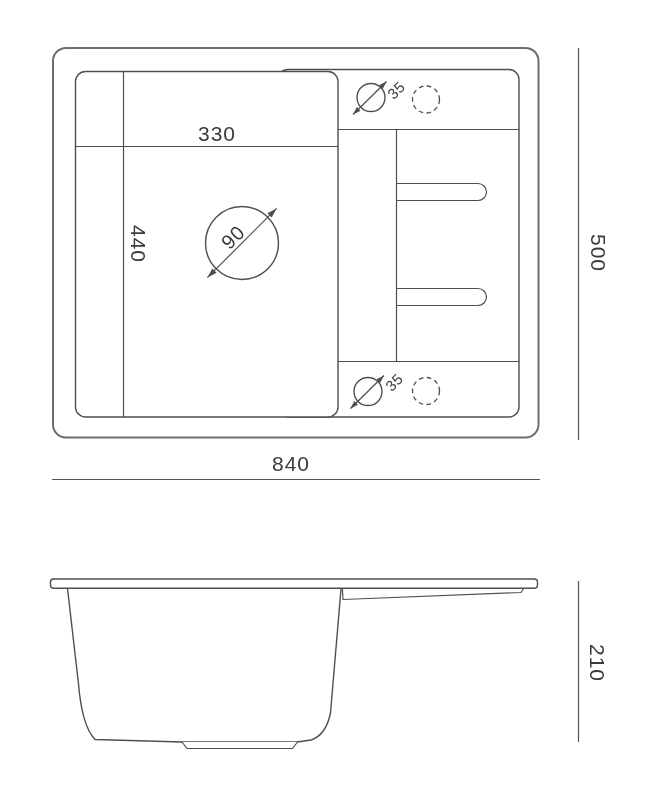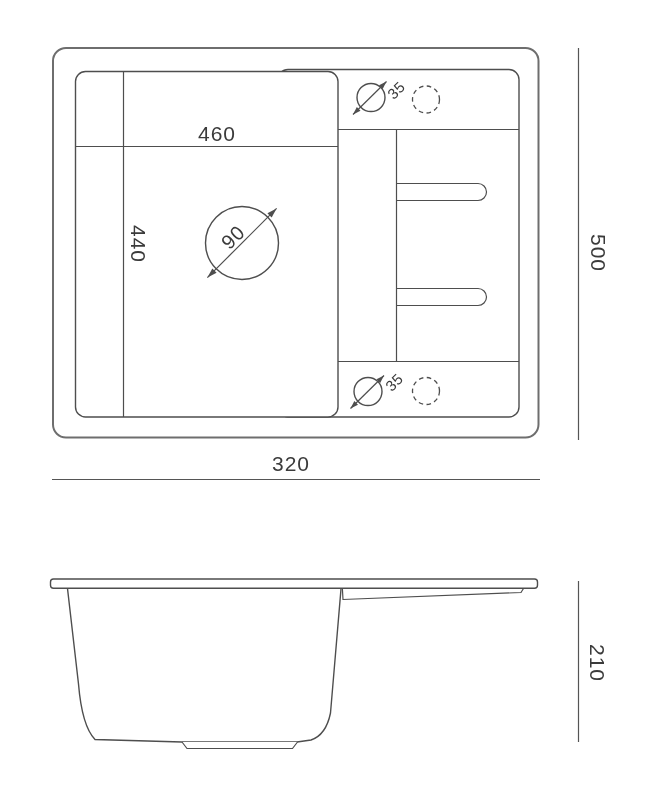--- a/index.html
+++ b/index.html
@@ -85,28 +85,28 @@
       <path d="M182,742 L187,748.5 L292.5,748.5 L297.5,742" fill="#ffffff" stroke-width="1.2"></path>
     </g>
 
     <g stroke="#555555" stroke-width="1.2">
       <line x1="52" y1="479.5" x2="540" y2="479.5"></line>
       <line x1="578.5" y1="48" x2="578.5" y2="440"></line>
       <line x1="578.5" y1="581" x2="578.5" y2="742"></line>
     </g>
   </svg>
 
-  <span class="dim-label" style="left:217px;top:133px;">460</span>
+  <span class="dim-label" style="left:217px;top:133px;">330</span>
 
   <span class="dim-label rot90" style="left:138px;top:244px;">440</span>
 
   <span class="dim-label rot-45 mid" style="left:233px;top:237px;">90</span>
 
   <span class="dim-label rot-45 small" style="left:396px;top:90px;">35</span>
 
   <span class="dim-label rot-45 small" style="left:394px;top:382px;">35</span>
 
-  <span class="dim-label" style="left:291px;top:463px;">320</span>
+  <span class="dim-label" style="left:291px;top:463px;">840</span>
 
   <span class="dim-label rot90" style="left:598px;top:253px;">500</span>
 
   <span class="dim-label rot90" style="left:597px;top:663px;">210</span>
 </div>
 
 </body></html>

